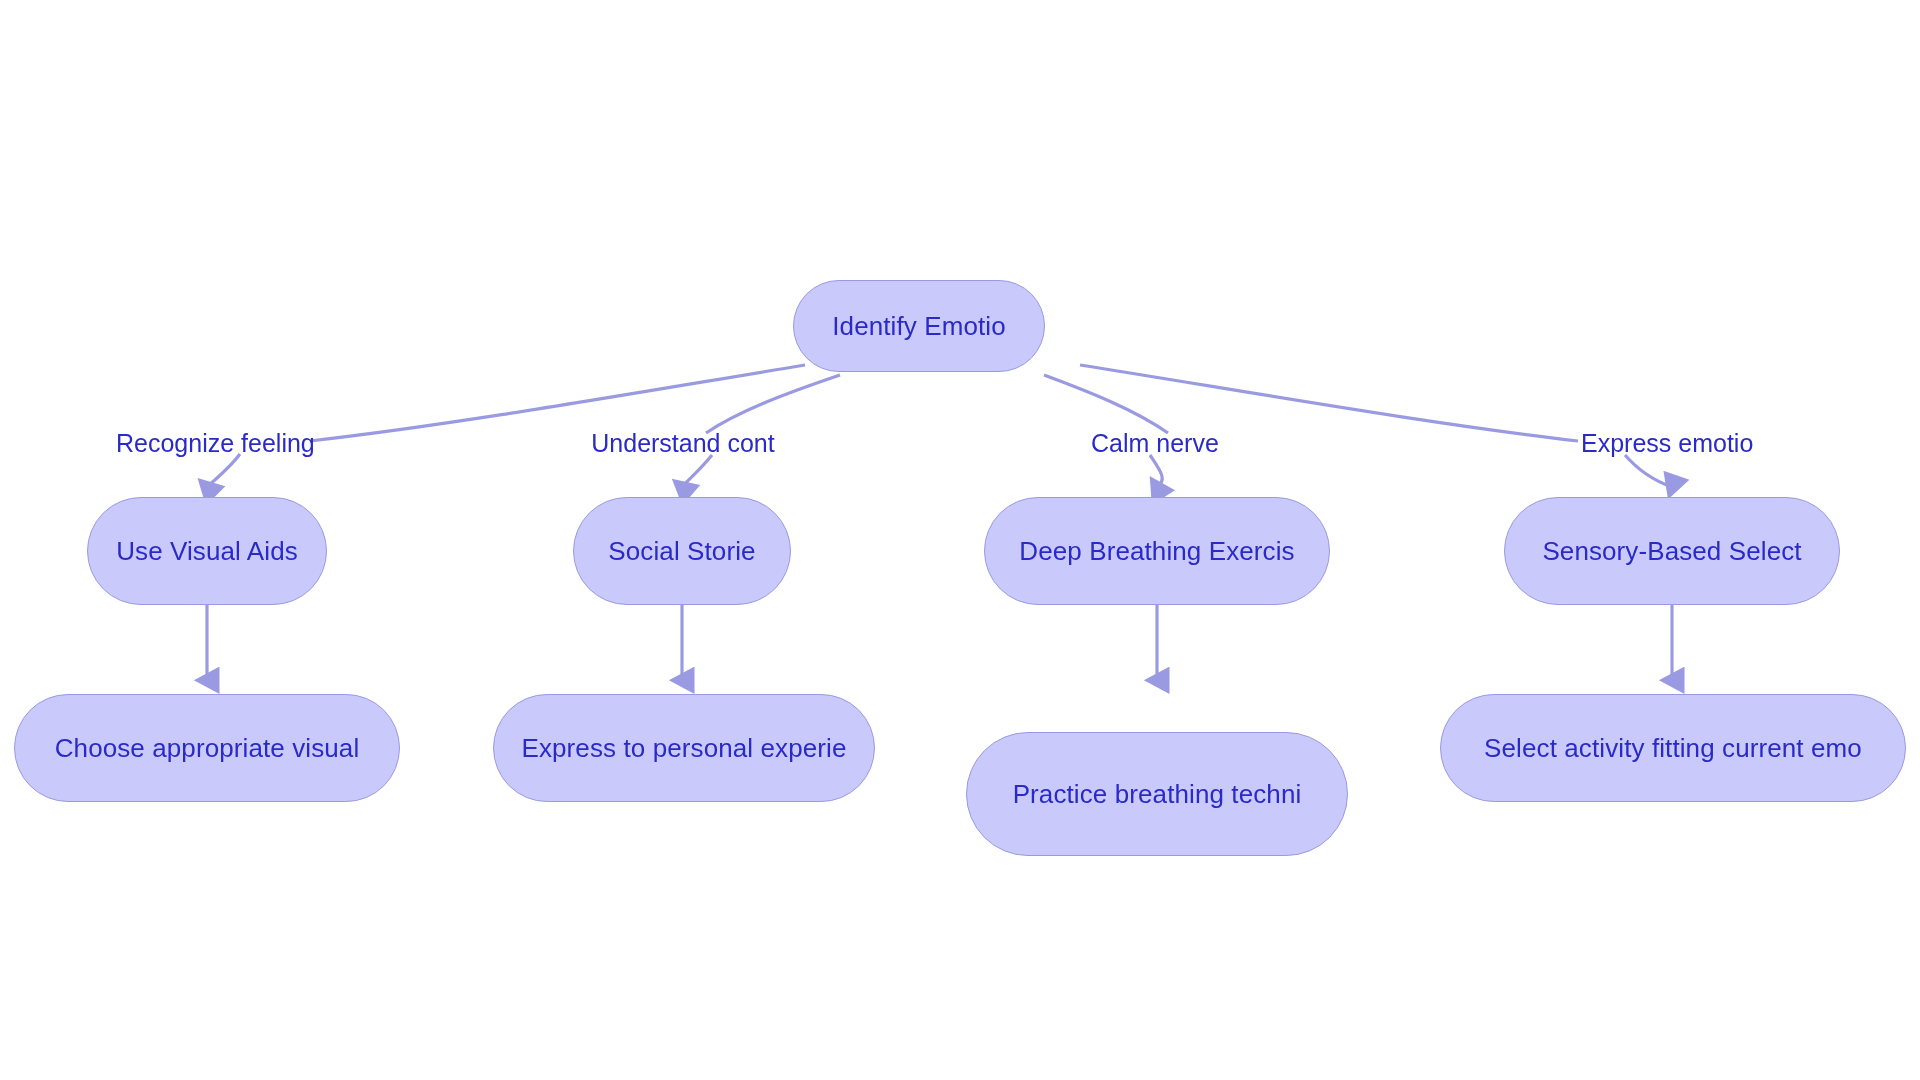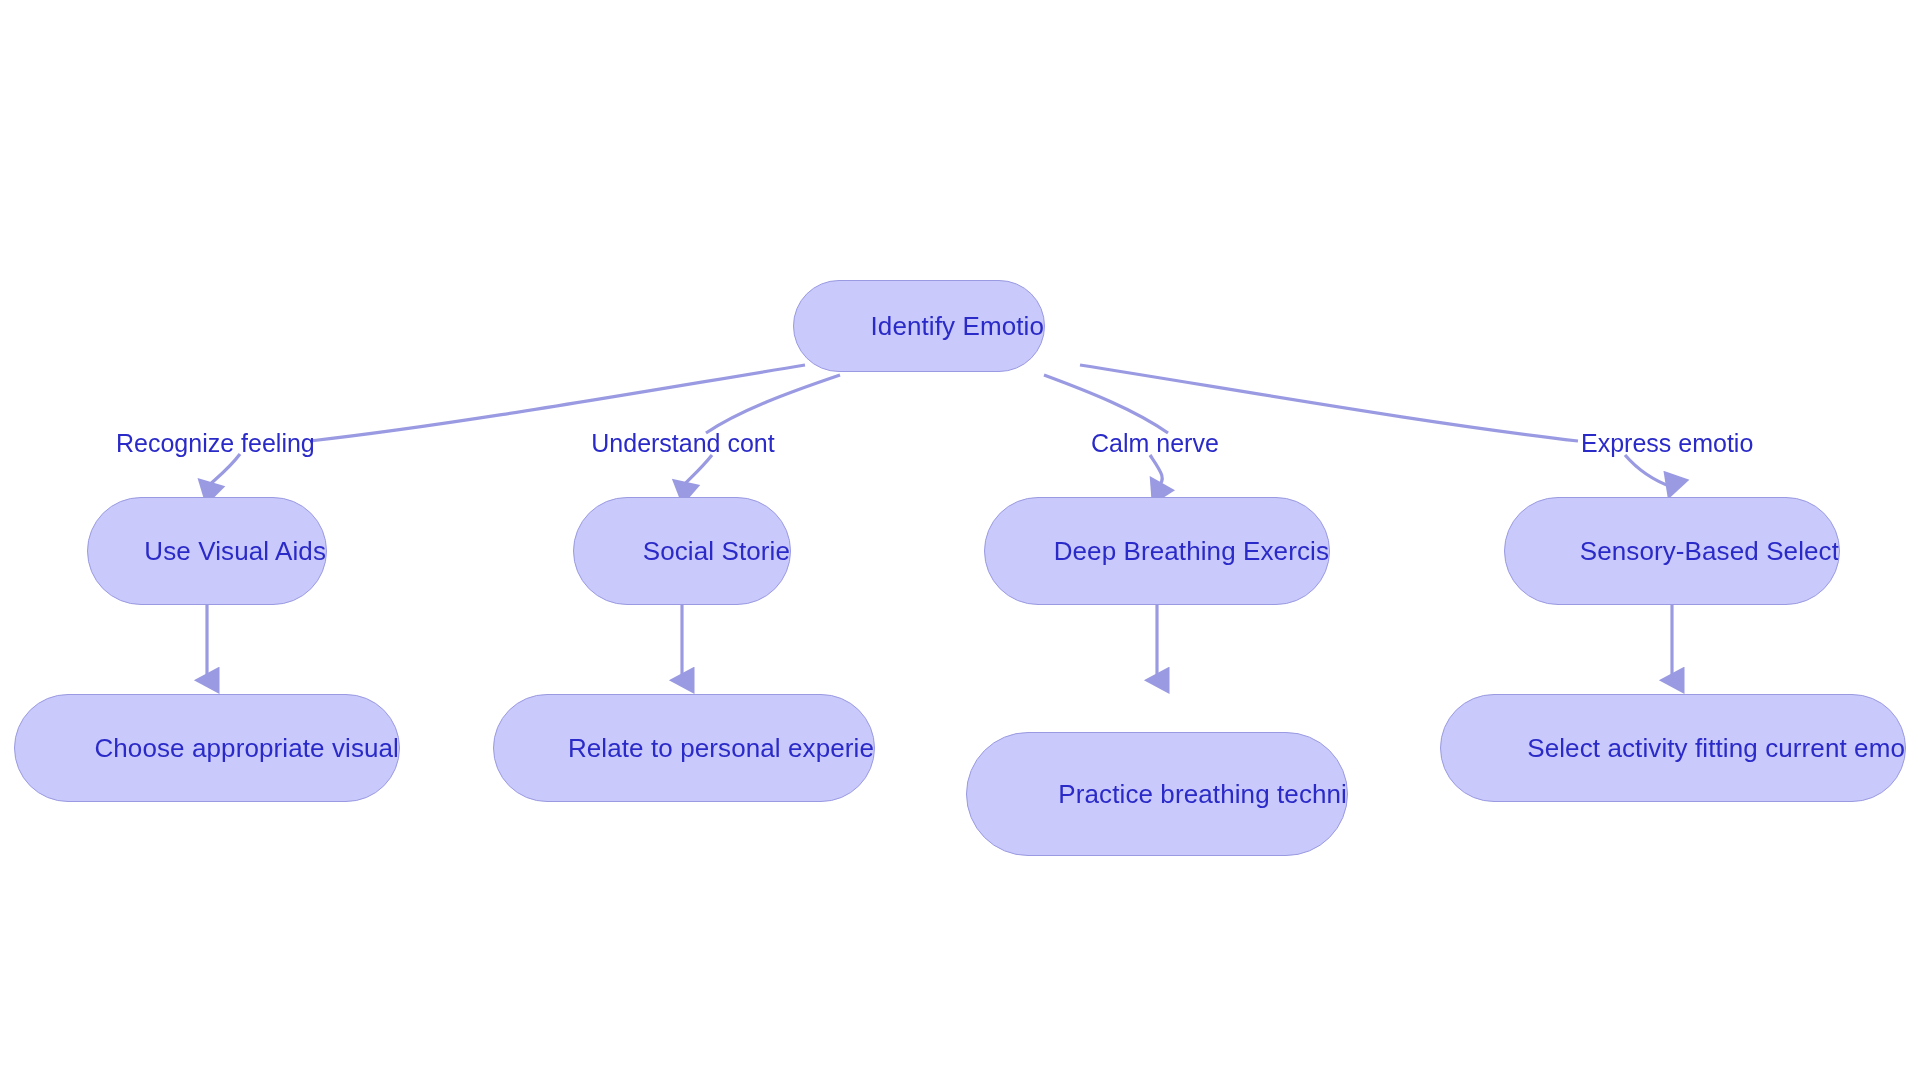--- a/index.html
+++ b/index.html
@@ -30,21 +30,21 @@
     pointer-events: none;
   }
   .node {
     position: absolute;
     box-sizing: border-box;
     background: #c9c9fb;
     border: 1.6px solid #9a9ae2;
     border-radius: 999px;
     display: flex;
     align-items: center;
-    justify-content: flex-end;
+    justify-content: center;
     overflow: hidden;
     white-space: nowrap;
   }
   .node-label {
     color: #2a2ac8;
     font-size: 26px;
     font-weight: 400;
     letter-spacing: 0.1px;
     line-height: 1;
     white-space: nowrap;
@@ -110,21 +110,21 @@
     <span class="node-label">Deep Breathing Exercis</span>
   </div>
   <div class="node" style="left:1504px; top:497px; width:336px; height:108px;">
     <span class="node-label">Sensory-Based Select</span>
   </div>
 
   <div class="node" style="left:14px; top:694px; width:386px; height:108px;">
     <span class="node-label">Choose appropriate visual</span>
   </div>
   <div class="node" style="left:493px; top:694px; width:382px; height:108px;">
-    <span class="node-label">Relate to personal experie</span>
+    <span class="node-label">Express to personal experie</span>
   </div>
   <div class="node" style="left:966px; top:694px; width:382px; height:124px;margin-top:38px;">
     <span class="node-label">Practice breathing techni</span>
   </div>
   <div class="node" style="left:1440px; top:694px; width:466px; height:108px;">
     <span class="node-label">Select activity fitting current emo</span>
   </div>
 
 </div>
 

